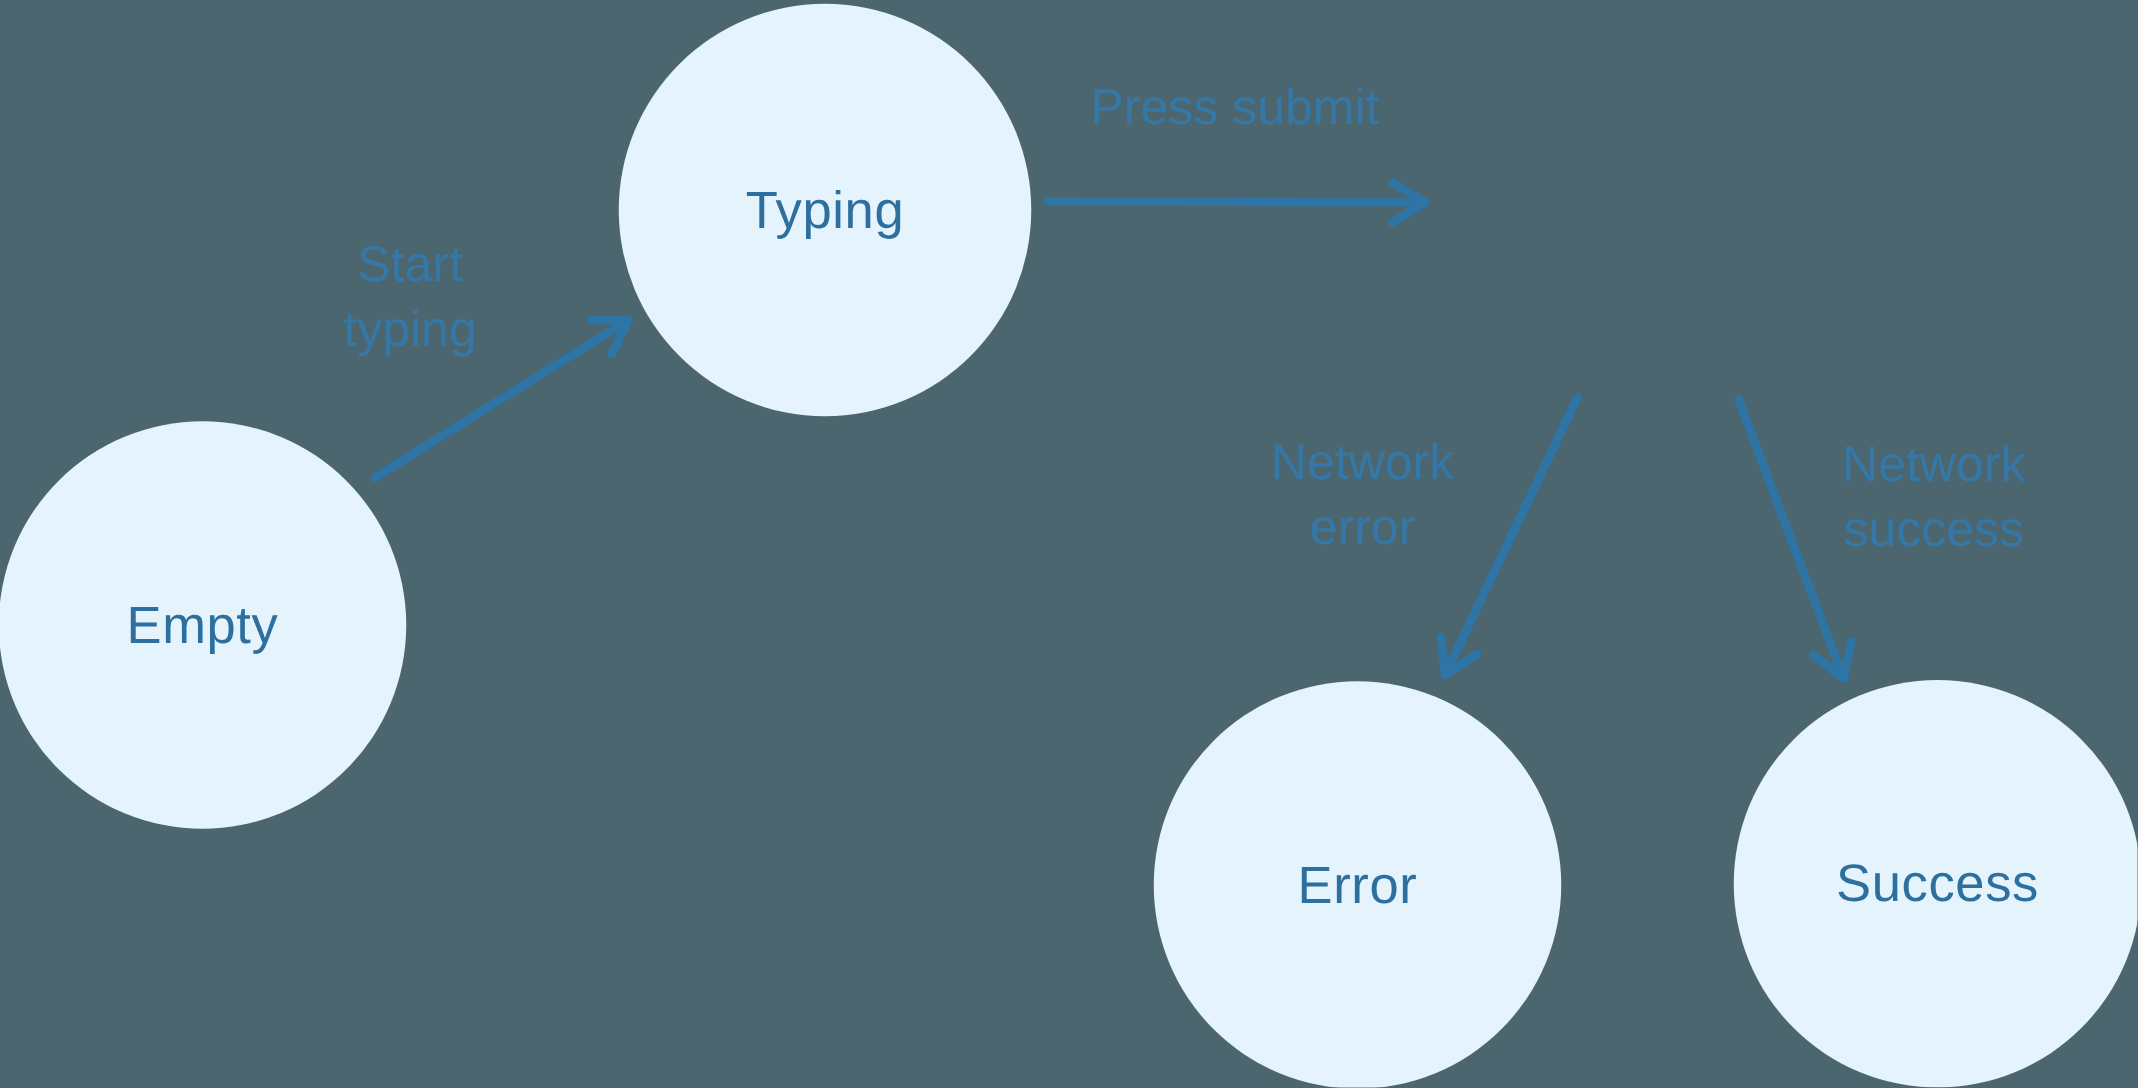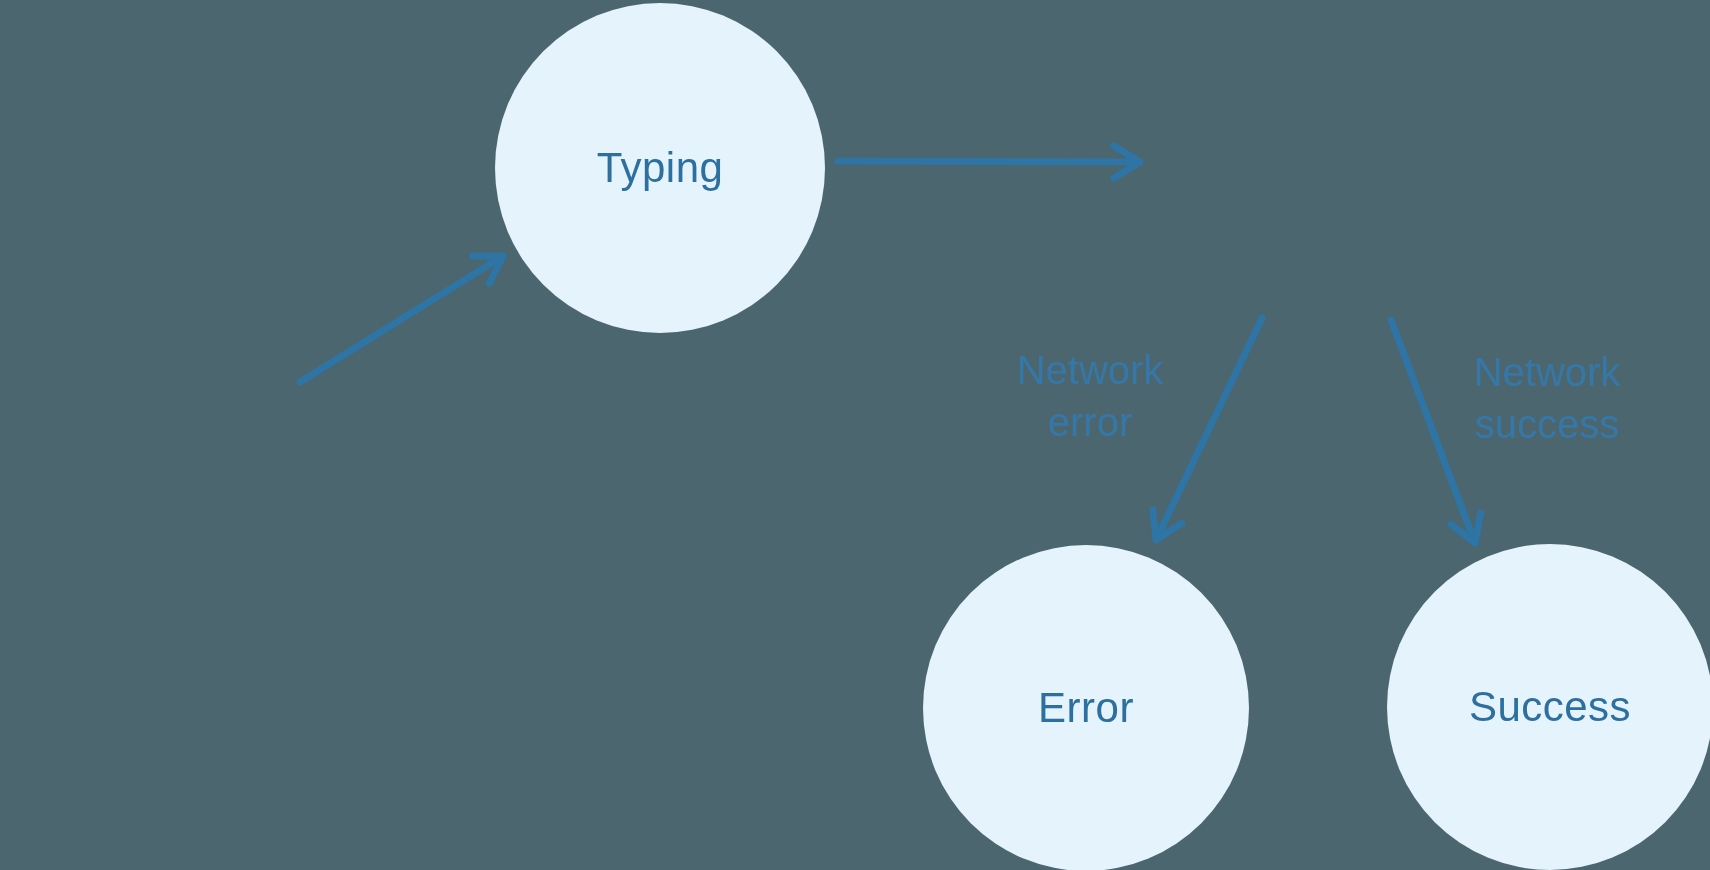--- a/index.html
+++ b/index.html
@@ -72,35 +72,45 @@
       <marker id="arrowhead" viewBox="-34 -22 44 44" markerWidth="44" markerHeight="44" refX="0" refY="0" orient="auto" markerUnits="userSpaceOnUse">
         <path d="M -26 -16 L 0 0 L -26 16" fill="none" stroke="#2e74a4" stroke-width="7" stroke-linecap="round" stroke-linejoin="round"></path>
       </marker>
     </defs>
     <line x1="300" y1="382" x2="503" y2="256" stroke="#2e74a4" stroke-width="7" stroke-linecap="round" marker-end="url(#arrowhead)"></line>
     <line x1="838" y1="161" x2="1140" y2="162" stroke="#2e74a4" stroke-width="7" stroke-linecap="round" marker-end="url(#arrowhead)"></line>
     <line x1="1262" y1="318" x2="1156" y2="540" stroke="#2e74a4" stroke-width="7" stroke-linecap="round" marker-end="url(#arrowhead)"></line>
     <line x1="1391" y1="320" x2="1475" y2="543" stroke="#2e74a4" stroke-width="7" stroke-linecap="round" marker-end="url(#arrowhead)"></line>
   </svg>
 
+  <div class="node" id="node-empty">
+    <span class="node-label">Empty</span>
+  </div>
 
   <div class="node" id="node-typing">
     <span class="node-label">Typing</span>
   </div>
 
 
   <div class="node" id="node-error">
     <span class="node-label">Error</span>
   </div>
 
   <div class="node" id="node-success">
     <span class="node-label">Success</span>
   </div>
 
+  <div class="edge-label" id="label-start-typing">
+    <span>Start</span>
+    <span>typing</span>
+  </div>
 
+  <div class="edge-label" id="label-press-submit">
+    <span>Press submit</span>
+  </div>
 
   <div class="edge-label" id="label-network-error">
     <span>Network</span>
     <span>error</span>
   </div>
 
   <div class="edge-label" id="label-network-success">
     <span>Network</span>
     <span>success</span>
   </div>

